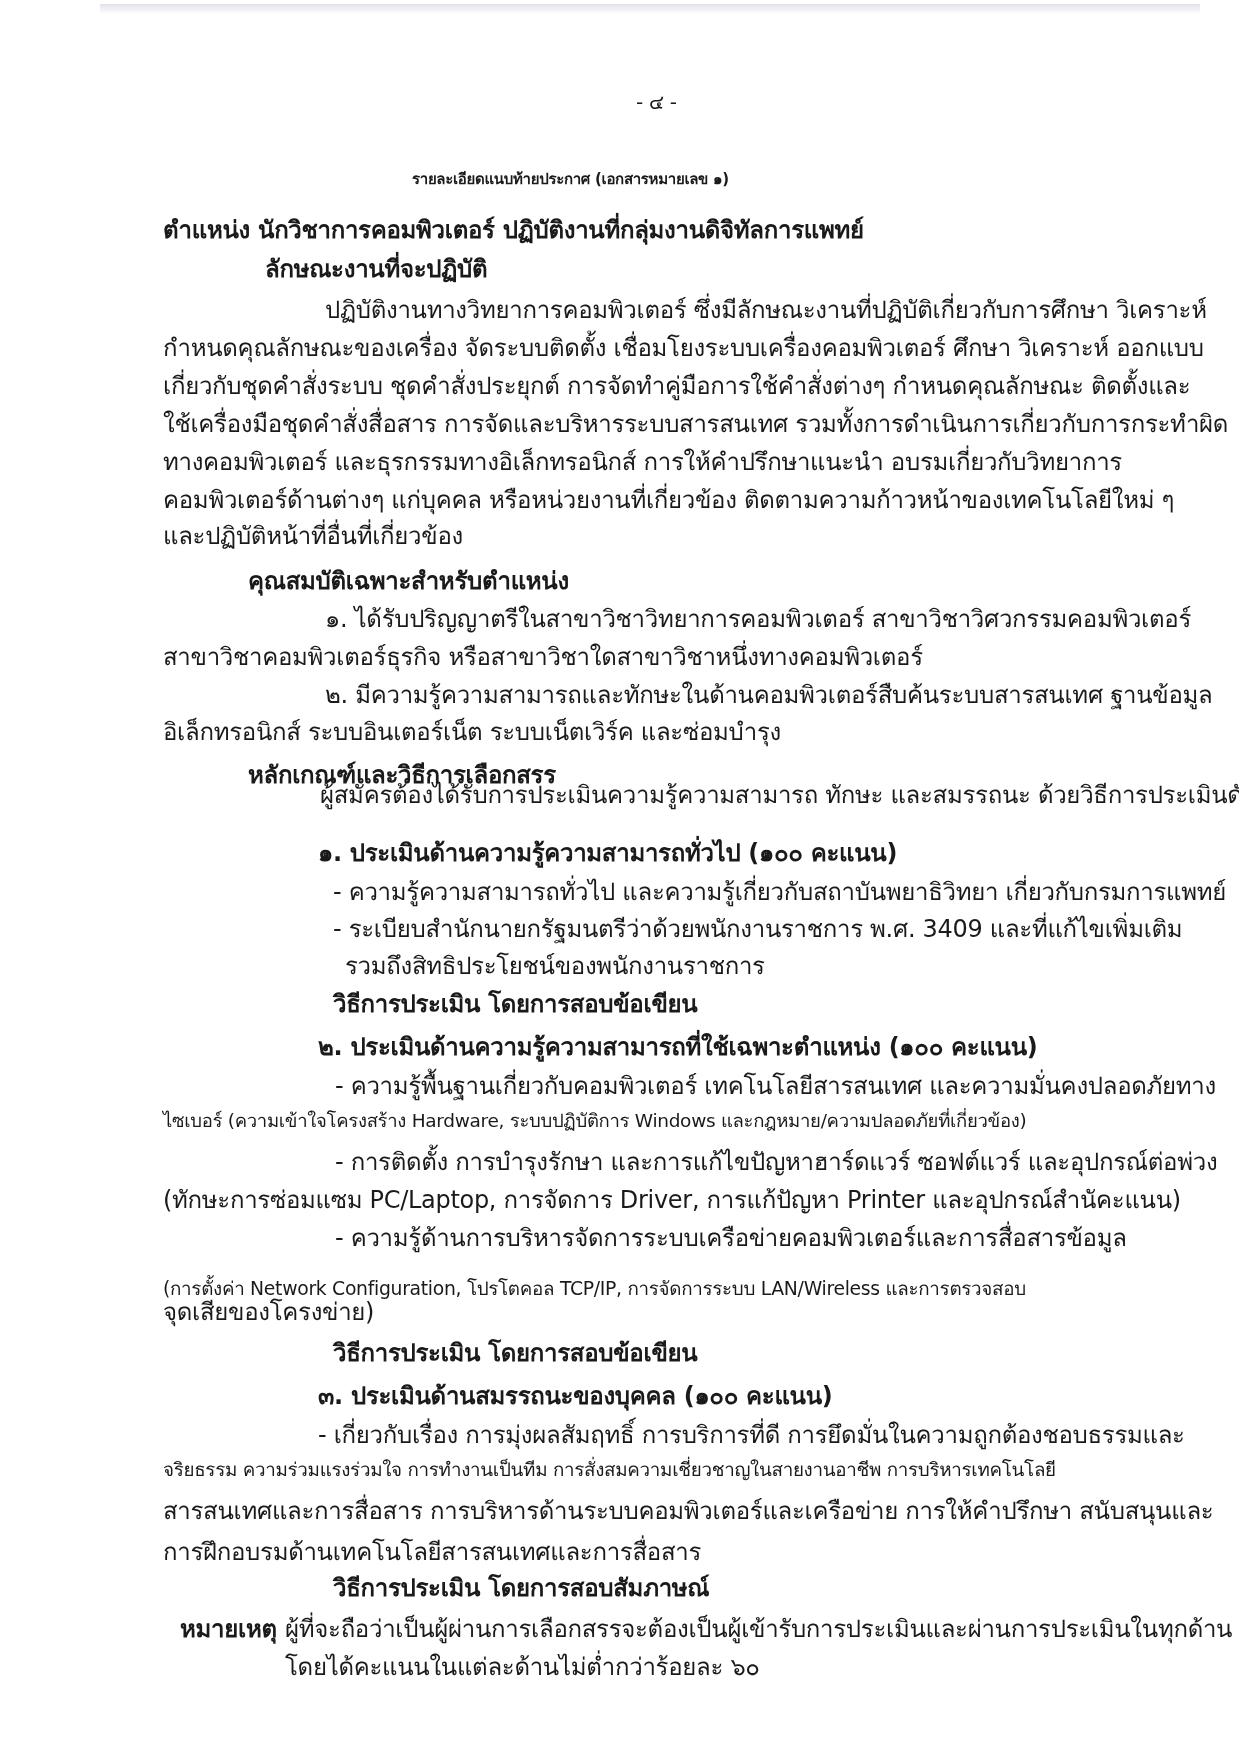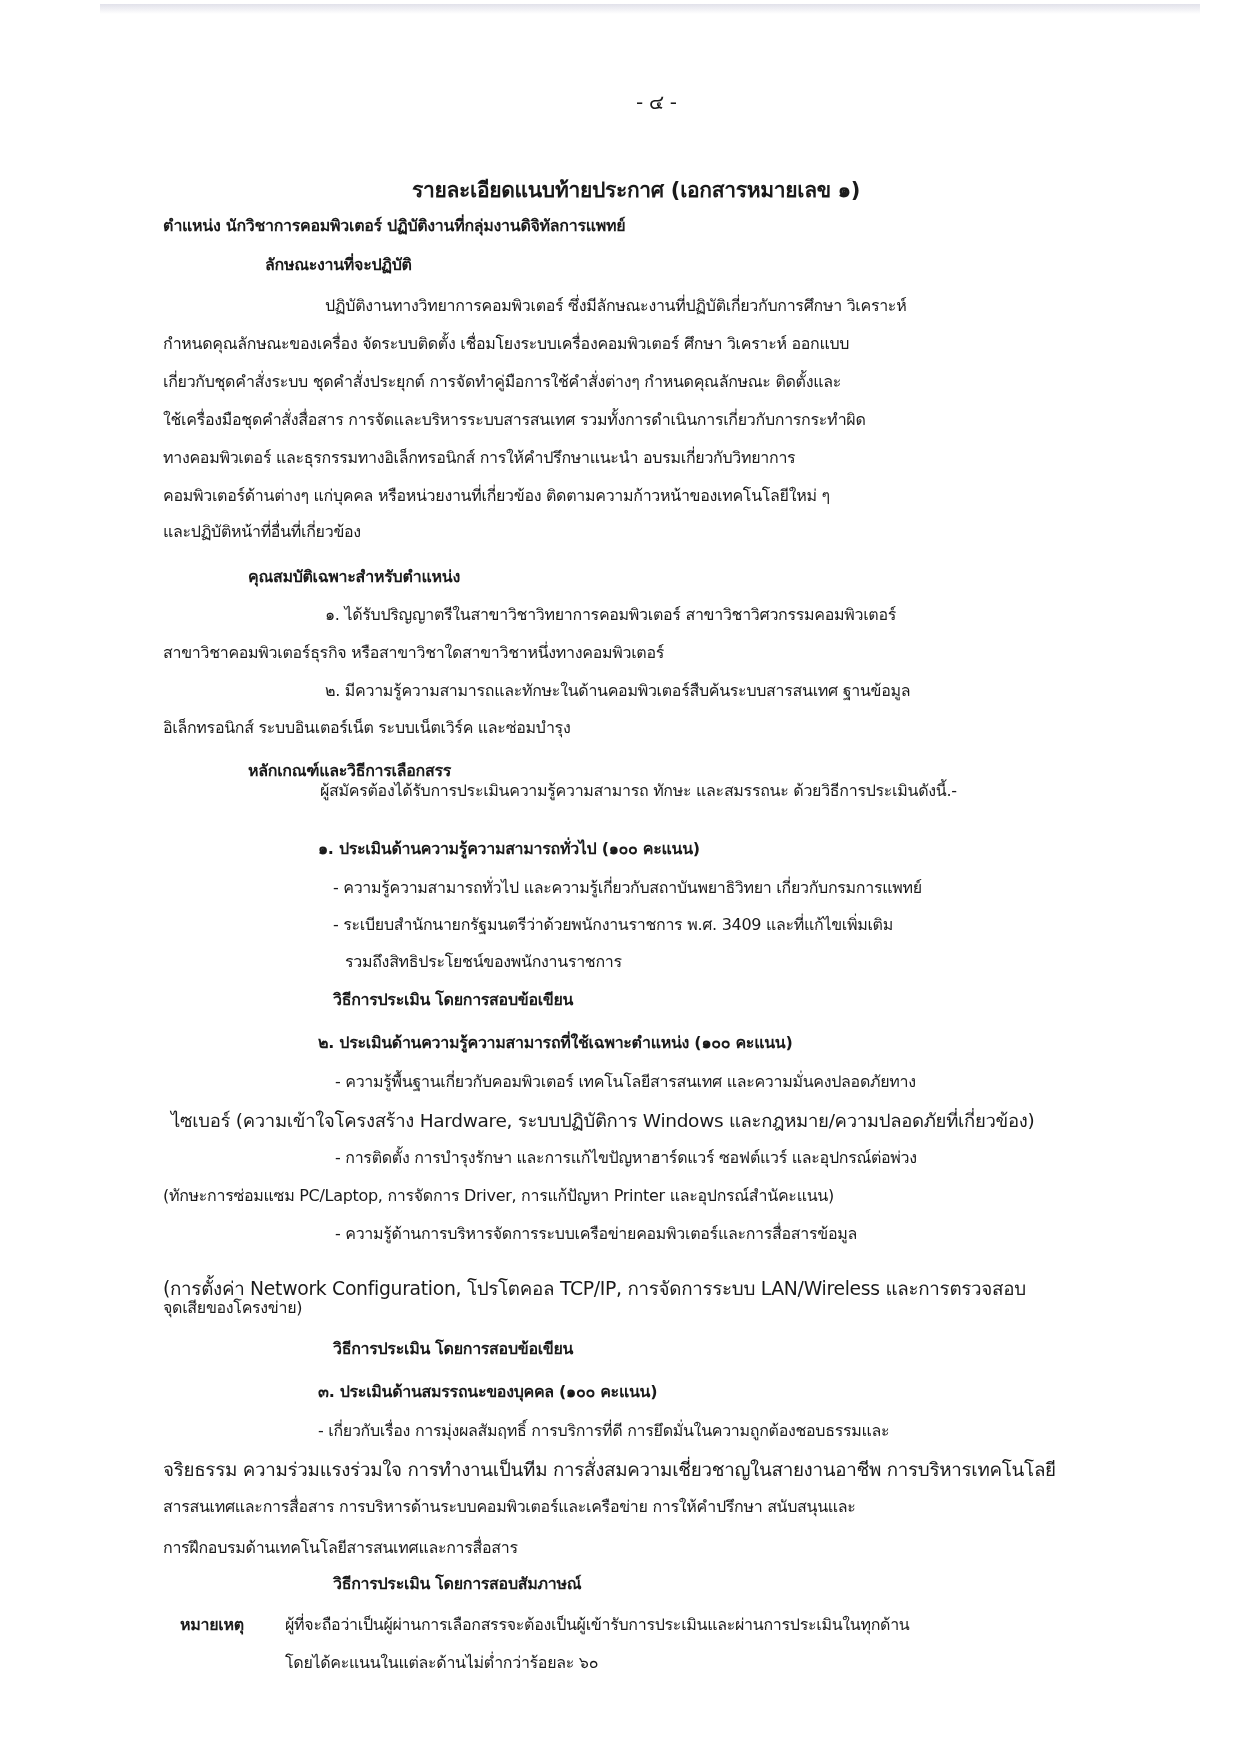--- a/index.html
+++ b/index.html
@@ -6,26 +6,26 @@
     body {
       width: 1239px; height: 1758px; position: relative; overflow: hidden;
       font-family: "DejaVu Sans", "Liberation Sans", sans-serif;
       color: #1a1a1a;
     }
     .scan-edge {
       position: absolute; left: 100px; top: 4px; width: 1100px; height: 10px;
       background: linear-gradient(to bottom, rgba(120,120,160,0.22), rgba(255,255,255,0));
     }
     .line {
-      position: absolute; white-space: nowrap; font-size: 16px; line-height: 1;
+      position: absolute; white-space: nowrap; font-size: 24px; line-height: 1;
       letter-spacing: -0.3px;
     }
     .b { font-weight: bold; }
     .page-no { left: 636px; top: 92px; font-size: 20px; }
-    .title { left: 412px; top: 180px; font-size: 21px; }
+    .title { left: 412px; top: 172px; font-size: 15px; }
   </style>
 </head>
 <body>
 
 <div class="scan-edge"></div>
 
 <div>
   <div class="line page-no">- ๔ -</div>
   <div class="line b title">รายละเอียดแนบท้ายประกาศ (เอกสารหมายเลข ๑)</div>
   <div class="line b" style="left:163px;top:218px;">ตำแหน่ง นักวิชาการคอมพิวเตอร์  ปฏิบัติงานที่กลุ่มงานดิจิทัลการแพทย์</div>
@@ -57,21 +57,21 @@
       <div class="line b" style="left:318px;top:841px;">๑. ประเมินด้านความรู้ความสามารถทั่วไป  (๑๐๐ คะแนน)</div>
       <div class="line" style="left:333px;top:880px;">- ความรู้ความสามารถทั่วไป และความรู้เกี่ยวกับสถาบันพยาธิวิทยา เกี่ยวกับกรมการแพทย์</div>
       <div class="line" style="left:333px;top:917px;">- ระเบียบสำนักนายกรัฐมนตรีว่าด้วยพนักงานราชการ พ.ศ. 3409 และที่แก้ไขเพิ่มเติม</div>
       <div class="line" style="left:345px;top:954px;">รวมถึงสิทธิประโยชน์ของพนักงานราชการ</div>
       <div class="line b" style="left:333px;top:992px;">วิธีการประเมิน  โดยการสอบข้อเขียน</div>
     </div>
 
     <div>
       <div class="line b" style="left:318px;top:1035px;">๒. ประเมินด้านความรู้ความสามารถที่ใช้เฉพาะตำแหน่ง  (๑๐๐ คะแนน)</div>
       <div class="line" style="left:335px;top:1074px;">- ความรู้พื้นฐานเกี่ยวกับคอมพิวเตอร์ เทคโนโลยีสารสนเทศ และความมั่นคงปลอดภัยทาง</div>
-      <div class="line" style="left:163px;top:1112px;font-size:18.5px;margin-left:8px;">ไซเบอร์ (ความเข้าใจโครงสร้าง Hardware, ระบบปฏิบัติการ Windows และกฎหมาย/ความปลอดภัยที่เกี่ยวข้อง)</div>
+      <div class="line" style="left:163px;top:1112px;font-size:18.5px;">ไซเบอร์ (ความเข้าใจโครงสร้าง Hardware, ระบบปฏิบัติการ Windows และกฎหมาย/ความปลอดภัยที่เกี่ยวข้อง)</div>
       <div class="line" style="left:335px;top:1150px;">- การติดตั้ง การบำรุงรักษา และการแก้ไขปัญหาฮาร์ดแวร์ ซอฟต์แวร์ และอุปกรณ์ต่อพ่วง</div>
       <div class="line" style="left:163px;top:1188px;">(ทักษะการซ่อมแซม PC/Laptop, การจัดการ Driver, การแก้ปัญหา Printer และอุปกรณ์สำนัคะแนน)</div>
       <div class="line" style="left:335px;top:1226px;">- ความรู้ด้านการบริหารจัดการระบบเครือข่ายคอมพิวเตอร์และการสื่อสารข้อมูล</div>
       <div class="line" style="left:163px;top:1264px;font-size:18.8px;margin-top:16px;">(การตั้งค่า Network Configuration, โปรโตคอล TCP/IP, การจัดการระบบ LAN/Wireless และการตรวจสอบ</div>
       <div class="line" style="left:163px;top:1300px;">จุดเสียของโครงข่าย)</div>
       <div class="line b" style="left:333px;top:1341px;">วิธีการประเมิน  โดยการสอบข้อเขียน</div>
     </div>
 
     <div>
       <div class="line b" style="left:318px;top:1384px;">๓. ประเมินด้านสมรรถนะของบุคคล (๑๐๐ คะแนน)</div>

